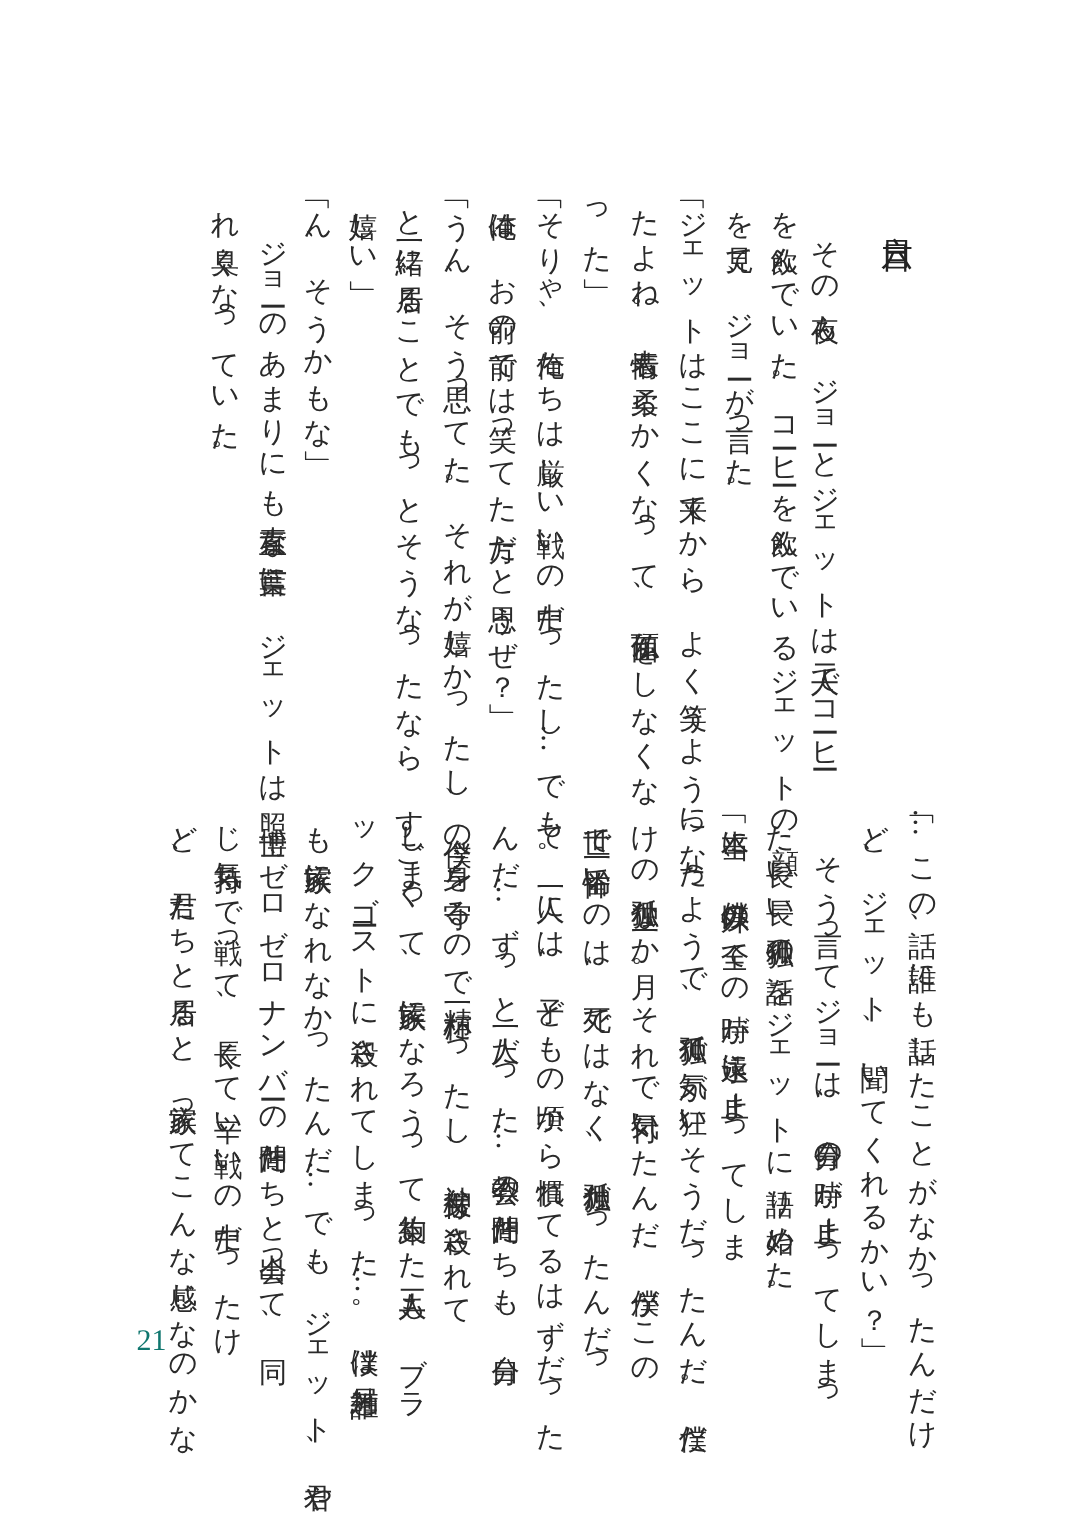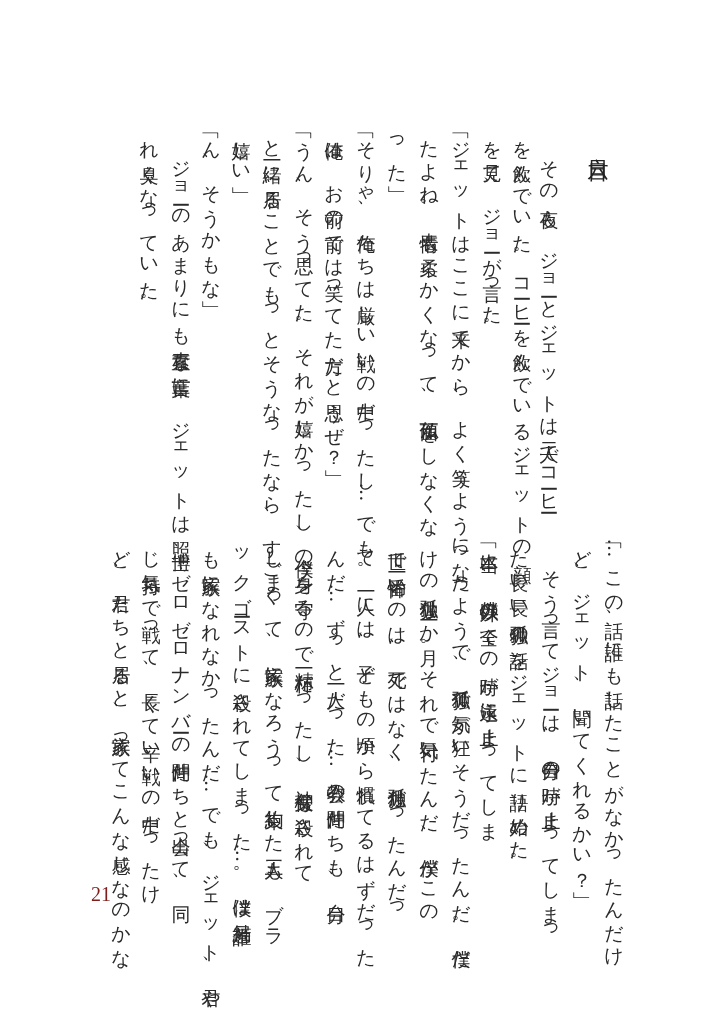--- a/index.html
+++ b/index.html
@@ -14,21 +14,21 @@
     width: 22px;
     color: #2a2a2a;
     letter-spacing: 1.6px;
     white-space: nowrap;
   }
   .chapter { font-size: 21px; letter-spacing: 3px; color: #222; }
   .page-number {
     position: absolute;
     left: 91px; top: 883px;
     font-family: "Liberation Serif", "DejaVu Serif", serif;
-    font-size: 20px; color: #7f1d1d;
+    font-size: 20px; color: #0f766e;
   }
 </style>
 </head>
 <body>
 
 <div class="page">
 
   <div class="col chapter" style="left:587px; top:141px;">六日目</div>
 
   <div class="col" style="left:539px; top:127px;">　その夜も、ジョーとジェットは二人でコーヒー</div>

